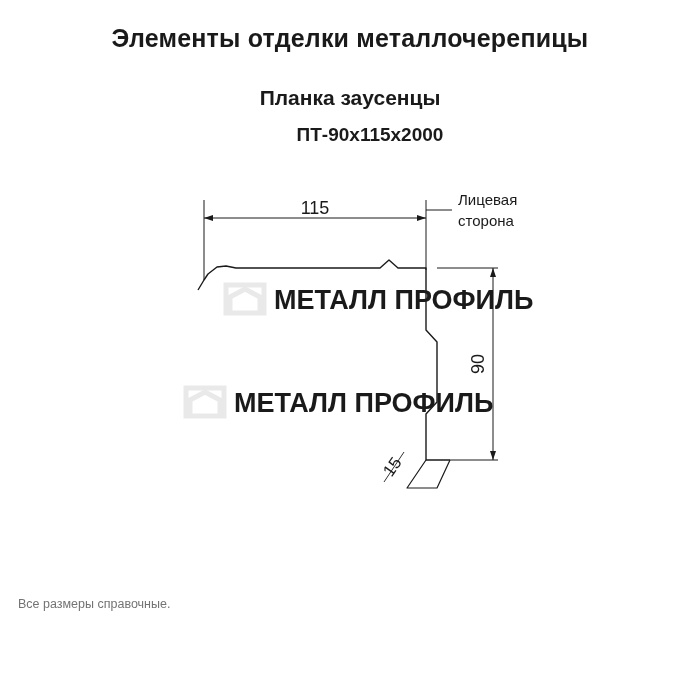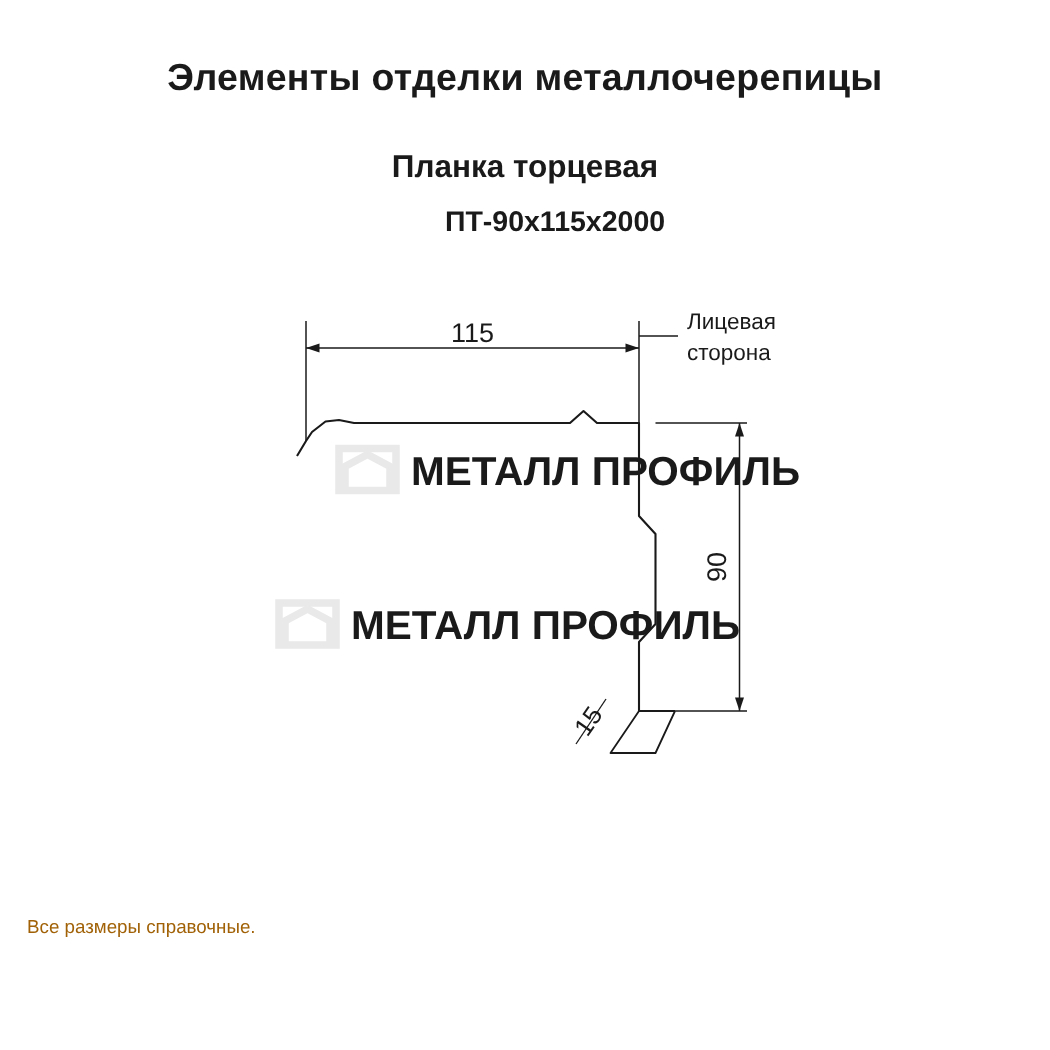--- a/index.html
+++ b/index.html
@@ -12,21 +12,20 @@
     background: #ffffff;
     font-family: "Liberation Sans", sans-serif;
     color: #1a1a1a;
     position: relative;
     overflow: hidden;
   }
   .page {
     position: relative;
     width: 700px;
     height: 632px;
-    margin-top: 14px;
   }
   .title {
     position: absolute;
     top: 24px;
     left: 0;
     width: 700px;
     text-align: center;
     font-size: 25px;
     font-weight: bold;
     letter-spacing: 0.2px;
@@ -66,37 +65,37 @@
     pointer-events: none;
     text-decoration: underline;
   }
   .footer {
     position: absolute;
     left: 18px;
     bottom: 16px;
     width: 664px;
     font-size: 12.5px;
     line-height: 1.75;
-    color: #a16207;
+    color: #737373;
   }
   .footer div {
     white-space: nowrap;
   }
   svg text {
     font-family: "Liberation Sans", sans-serif;
     fill: #1a1a1a;
   }
 </style>
 </head>
 <body>
 
 <div class="page">
 
   <div class="title">Элементы отделки металлочерепицы</div>
-  <div class="subtitle">Планка торцевая</div>
+  <div class="subtitle">Планка заусенцы</div>
   <div class="code">ПТ-90х115х2000</div>
 
   <div class="watermark">
     <svg width="700" height="380" viewBox="0 0 700 380" xmlns="http://www.w3.org/2000/svg">
       <g opacity="1">
 
         <g transform="translate(210,115)">
           <rect x="0" y="0" width="38" height="28" fill="none" stroke="#e9e9e9" stroke-width="5"></rect>
           <path d="M4 26 L4 12 L19 4 L34 12 L34 26" fill="none" stroke="#e9e9e9" stroke-width="5"></path>
           <text x="48" y="24" font-size="27" font-weight="bold" fill="#e9e9e9">МЕТАЛЛ ПРОФИЛЬ</text>

